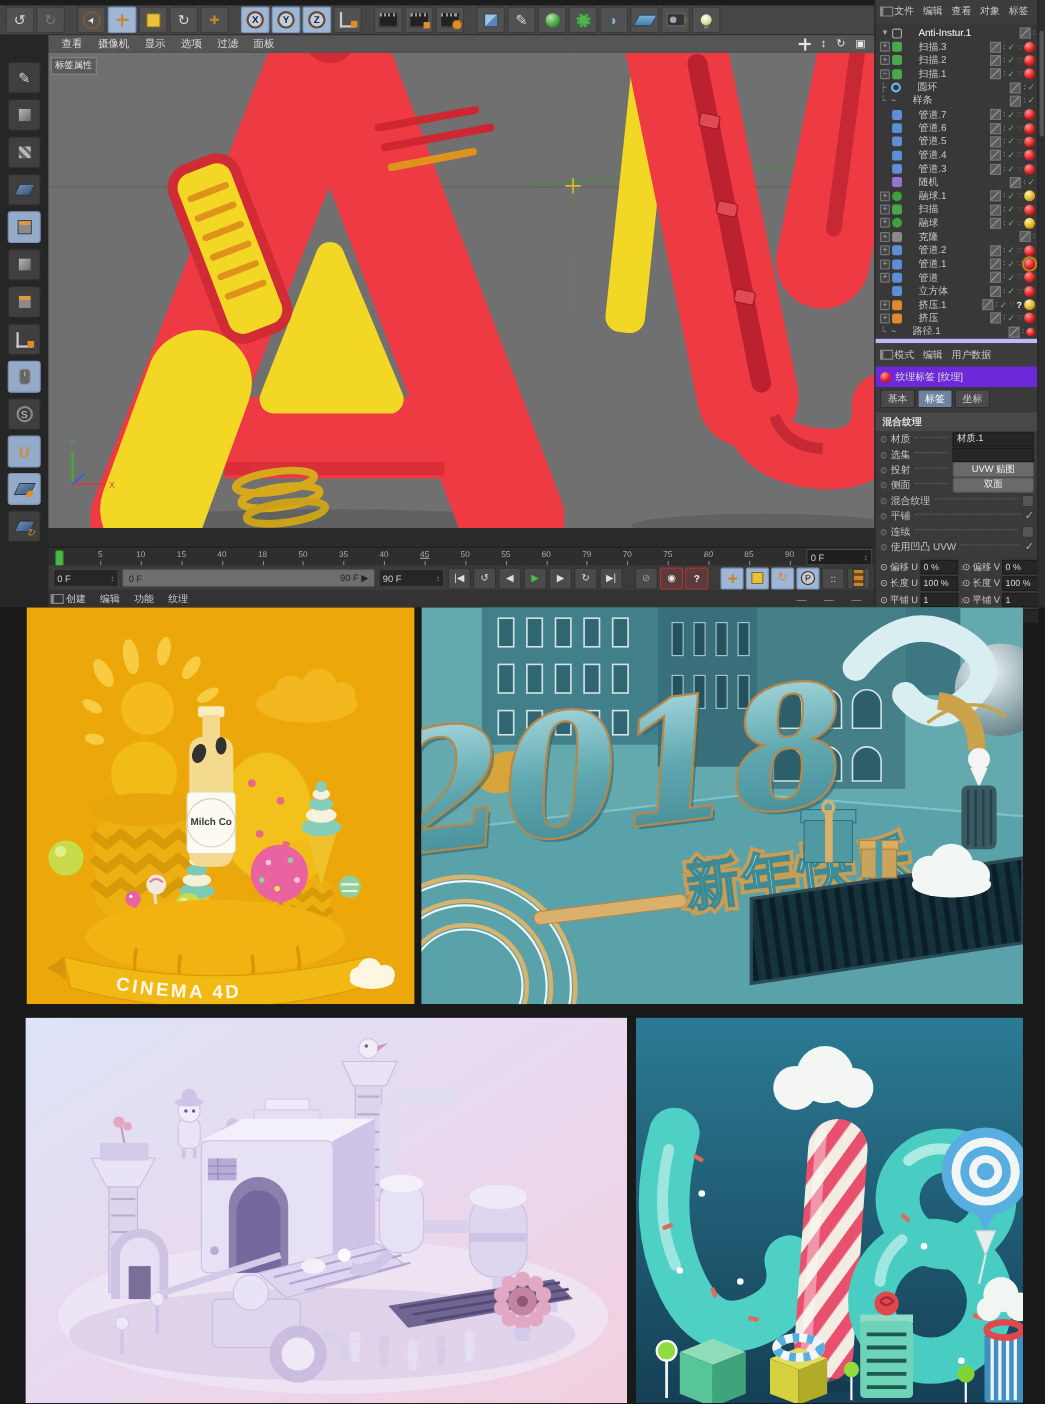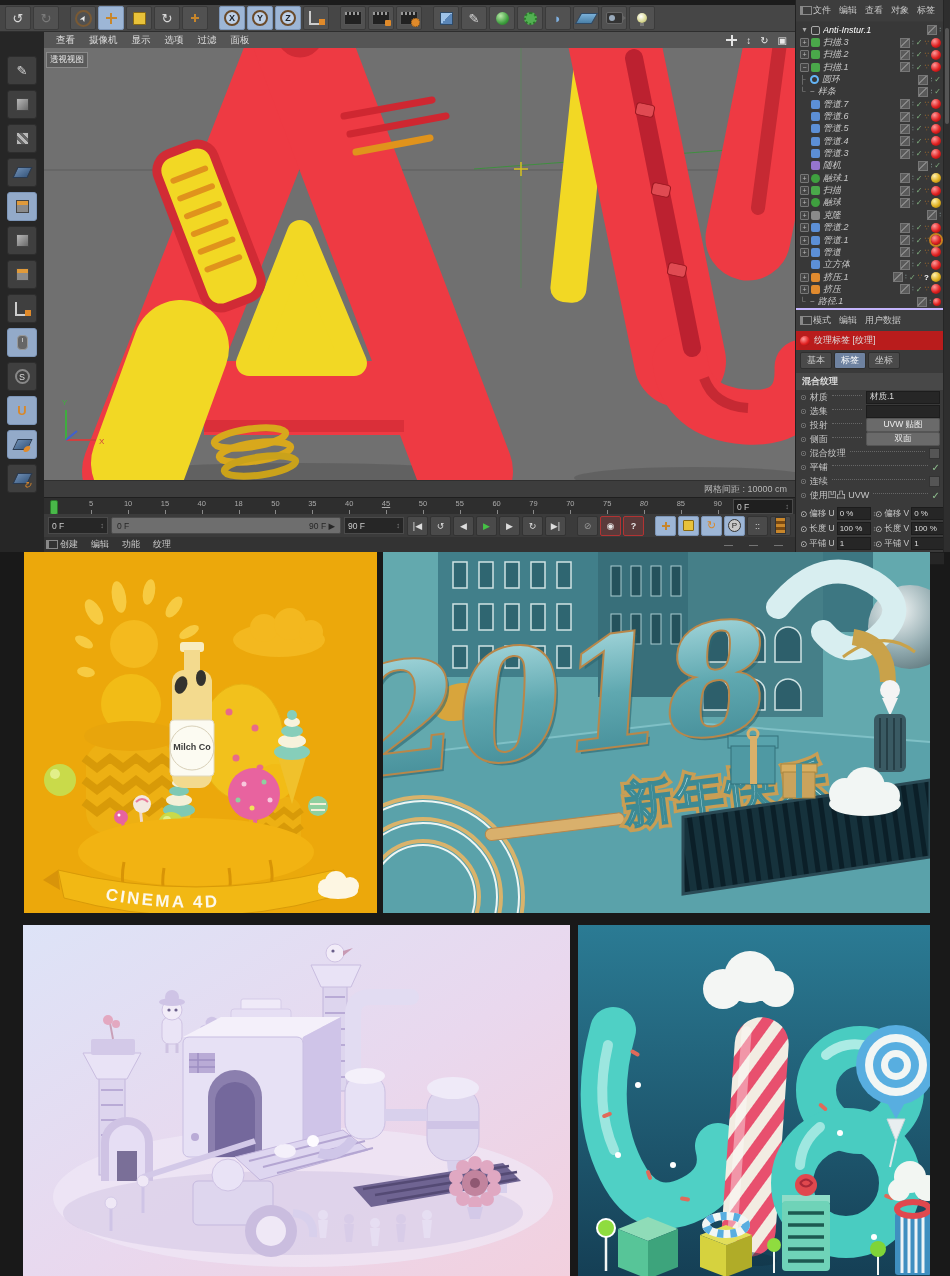--- a/index.html
+++ b/index.html
@@ -87,21 +87,21 @@
   .bottombar ul{display:flex;gap:13px;list-style:none;margin:0;padding:0 0 0 16px;position:relative;}
   .bottombar ul::before{content:"";position:absolute;left:2px;top:2px;width:8px;height:7px;border:1px solid #888;border-left-width:3px;}
   .mini-right{margin-left:auto;display:flex;gap:16px;padding-right:12px;color:#8a8a8a;align-items:center;}
   .mini-right .dashbox{font-size:9px;color:#9a9a9a;}
   
   .right-panel{position:absolute;left:795px;top:0;width:155px;height:552px;background:#3a3a3a;border-left:1px solid #222;box-sizing:border-box;}
   .panel-menu{display:flex;gap:8px;list-style:none;margin:0;padding:4px 4px 4px 17px;font-size:9px;color:#c8c8c8;background:#3d3d3d;position:relative;}
   .panel-menu::before{content:"";position:absolute;left:4px;top:6px;width:8px;height:7px;border:1px solid #888;border-left-width:3px;}
   .tree{position:absolute;left:0;top:22px;width:148px;height:286px;background:#383838;overflow:hidden;padding-top:2px;box-sizing:border-box;}
   .trow{display:flex;align-items:center;height:12.35px;padding-left:4px;font-size:9px;color:#c8c8c8;}
-  .trow .lbl{margin-left:3px;white-space:nowrap;overflow:hidden;max-width:58px;font-style:italic;}
+  .trow .lbl{margin-left:15px;white-space:nowrap;overflow:hidden;max-width:58px;}
   .trow.sel .lbl{color:#fff;}
   .exp{width:9px;height:9px;border:1px solid #777;background:#444;color:#bbb;font-size:7px;line-height:7px;text-align:center;border-radius:1px;flex:none;box-sizing:border-box;}
   .exp.open{border:none;background:none;font-size:8px;color:#aaa;}
   .branch{color:#888;font-size:8px;width:8px;flex:none;}
   .ticon{width:9px;height:9px;border-radius:2px;flex:none;margin-left:2px;}
   .ti-sweep{background:#4aa84a;}
   .ti-tube{background:#5c8fd6;}
   .ti-metaball{background:#3f9f3f;border-radius:50%;}
   .ti-cube2{background:#5c8fd6;}
   .ti-extrude{background:#e08a2e;}
@@ -115,22 +115,22 @@
   .b-edit::after{content:"";position:absolute;left:-2px;top:3px;width:12px;height:1px;background:#999;transform:rotate(-45deg);}
   .b-dots{color:#9ab4b4;font-size:7px;}
   .b-check{color:#7fae7f;font-size:8px;}
   .b-anim{color:#c07828;font-size:7px;}
   .b-q{color:#fff;font-weight:bold;font-size:8px;}
   .sphere{width:10px;height:10px;border-radius:50%;flex:none;}
   .sphere.red{background:radial-gradient(circle at 35% 30%,#ff9a9a,#e02020 55%,#7a0c0c);}
   .sphere.yellow{background:radial-gradient(circle at 35% 30%,#fff2b0,#e0b020 55%,#8a6a08);}
   .sphere.selsq{box-shadow:0 0 0 2px #c8801e;}
   .sphere.sm{width:8px;height:8px;}
-  .am{position:absolute;left:0;top:308px;width:148px;height:244px;background:#3a3a3a;border-top:2px solid #c4b5fd;}
-  .tag-title{display:flex;align-items:center;gap:4px;padding:3px 4px;font-size:9px;color:#ddd;background:#b91c1c;}
+  .am{position:absolute;left:0;top:308px;width:148px;height:244px;background:#3a3a3a;border-top:4px solid #c4b5fd;}
+  .tag-title{display:flex;align-items:center;gap:4px;padding:3px 4px;font-size:9px;color:#ddd;background:#6d28d9;}
   .tabs{display:flex;gap:2px;padding:2px 4px;background:#3a3a3a;}
   .tab{padding:1px 6px;font-size:9px;color:#ccc;background:#4a4a4a;border:1px solid #2f2f2f;border-radius:2px;}
   .tab.act{background:#6e82a0;color:#fff;}
   .section{background:#484848;color:#ddd;font-size:9px;font-weight:bold;padding:2px 6px;margin-top:2px;}
   .arow{display:flex;align-items:center;height:14px;padding:0 4px;font-size:9px;color:#c6c6c6;}
   .arow .pre{color:#8a8a8a;font-size:8px;margin-right:3px;flex:none;}
   .leader{flex:1;border-bottom:1px dotted #666;margin:0 4px 3px 4px;min-width:6px;}
   .ain{width:66px;height:11px;background:#262626;border:1px solid #1c1c1c;color:#ddd;font-size:8.5px;padding:0 3px;display:flex;align-items:center;flex:none;}
   .adrop{width:72px;height:12px;background:#6a6a6a;border:1px solid #555;color:#f0f0f0;font-size:8.5px;display:flex;align-items:center;justify-content:center;border-radius:2px;flex:none;}
   .acheck{width:9px;height:9px;background:#555;border:1px solid #333;flex:none;}
@@ -283,21 +283,21 @@
         </ul>
       <div class="vp-ctrls" id="vp-ctrls">
           <div class="plus light"></div>
           <span>↕</span>
           <span>↻</span>
           <span>▣</span>
         </div>
     </div>
 
     <div class="viewport">
-      <div class="vp-label">透视视图</div>
+      <div class="vp-label">标签属性</div>
       <svg width="751" height="432" viewBox="0 0 751 432">
         <line x1="0" y1="122" x2="751" y2="122" stroke="#5c5c5c" stroke-width="1"></line>
         <line x1="430" y1="121" x2="751" y2="97" stroke="#3f8f3f" stroke-width="1"></line>
         <line x1="477" y1="0" x2="477" y2="240" stroke="#4f8f4f" stroke-width="0.8" opacity="0.7"></line>
         <line x1="470" y1="121" x2="484" y2="121" stroke="#d8c020" stroke-width="1.5"></line>
         <line x1="477" y1="114" x2="477" y2="128" stroke="#d8c020" stroke-width="1.5"></line>
         <ellipse cx="255" cy="428" rx="200" ry="13" fill="#5e5e5e" opacity="0.8"></ellipse>
         <ellipse cx="650" cy="430" rx="120" ry="11" fill="#5e5e5e" opacity="0.8"></ellipse>
 
         <g>
@@ -341,23 +341,20 @@
         <g>
           <line x1="22" y1="392" x2="22" y2="362" stroke="#3fae3f" stroke-width="2"></line>
           <line x1="22" y1="392" x2="52" y2="392" stroke="#d04040" stroke-width="2"></line>
           <line x1="22" y1="392" x2="33" y2="383" stroke="#4060d0" stroke-width="2"></line>
           <text x="18" y="357" font-size="8" fill="#3fae3f">Y</text>
           <text x="55" y="396" font-size="8" fill="#d04040">X</text>
         </g>
       </svg>
     </div>
 
-    <div class="grid-info">
-      <span>网格间距 : 10000 cm</span>
-    </div>
 
     <div class="ruler">
       <div class="ruler-ticks" id="ruler-ticks">
           <span class="tick" style="left: 1.5%;">0</span>
           <span class="tickline" style="left: 1.5%;"></span>
           <span class="tick" style="left: 6.83333%;">5</span>
           <span class="tickline" style="left: 6.83333%;"></span>
           <span class="tick" style="left: 12.1667%;">10</span>
           <span class="tickline" style="left: 12.1667%;"></span>
           <span class="tick" style="left: 17.5%;">15</span>

